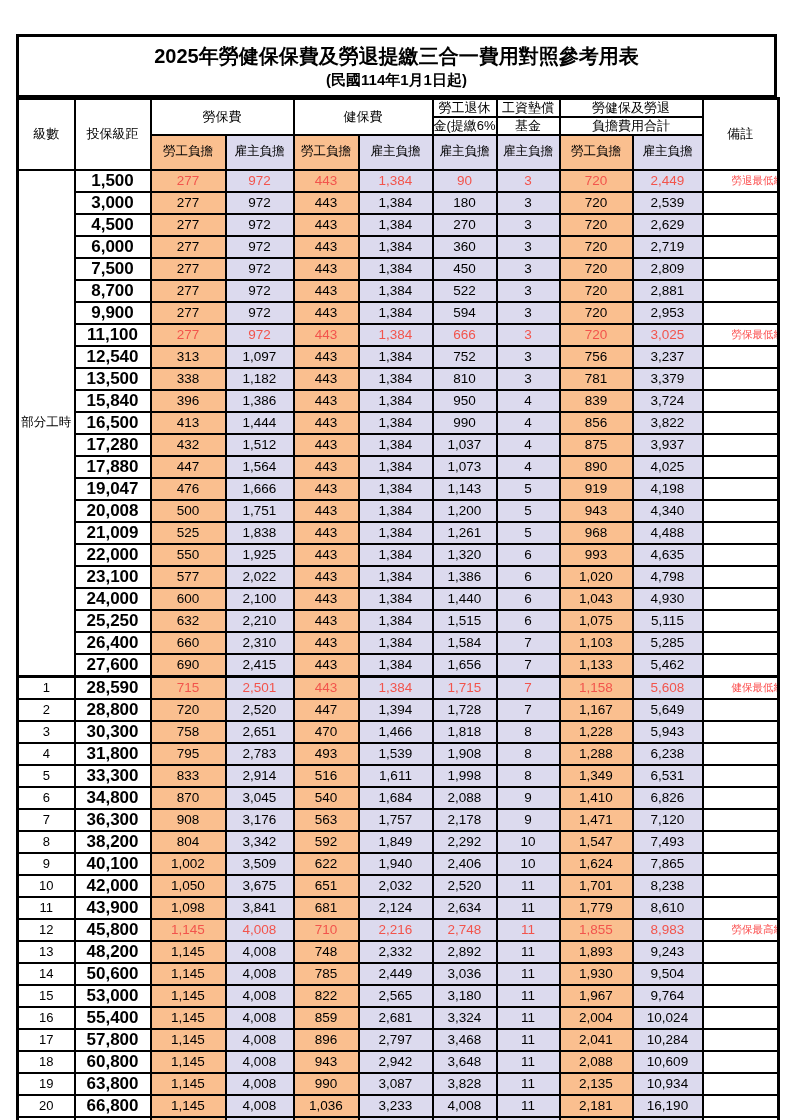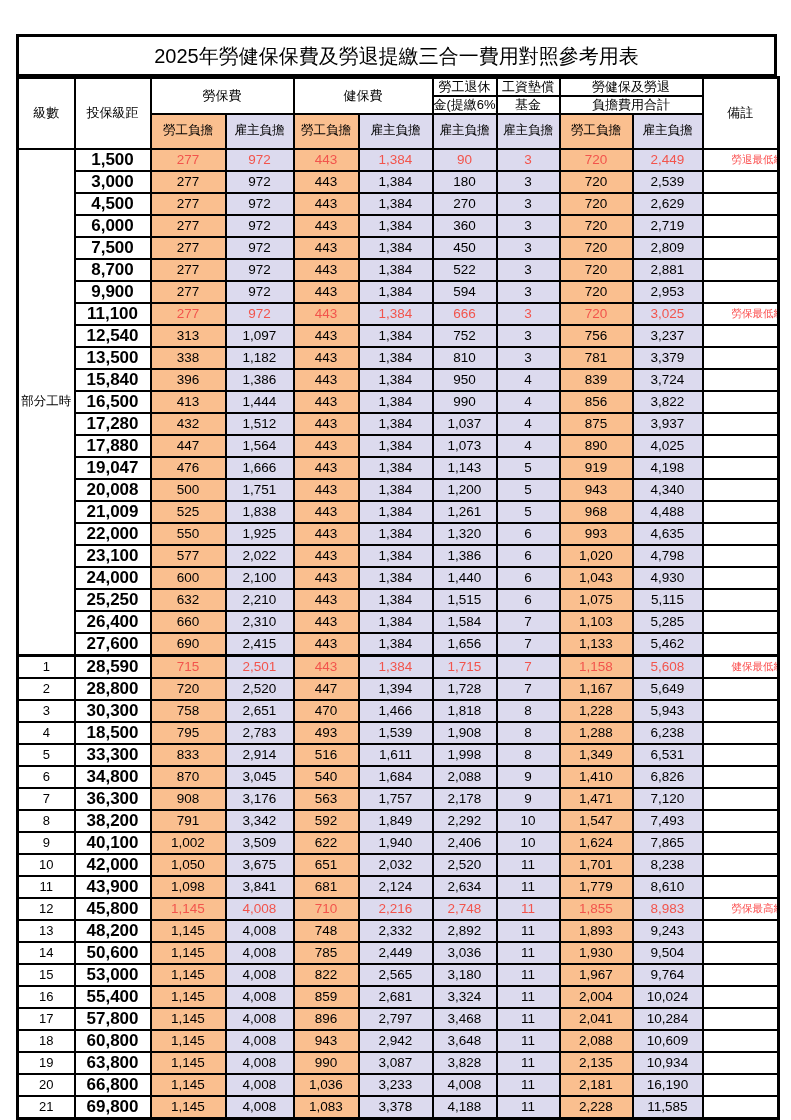--- a/index.html
+++ b/index.html
@@ -13,21 +13,21 @@
   html,body{width:791px;height:1120px;background:#fff;overflow:hidden;}
   body{font-family:"Liberation Sans","DejaVu Sans",sans-serif;color:#000;}
   .sheet{position:absolute;left:16px;top:34px;width:761px;}
   .titlebox{
     border:3px solid var(--line);
     border-bottom:2px solid var(--line);
     text-align:center;
     padding:6px 0 5px 0;
     background:#fff;
   }
-  .titlebox .t1{font-size:20px;font-weight:400;line-height:26px;}
+  .titlebox .t1{font-size:20px;font-weight:700;line-height:26px;}
   .titlebox .t2{font-size:15px;font-weight:700;line-height:21px;}
   table{
     border-collapse:collapse;
     table-layout:fixed;
     width:761px;
   }
   td,th{
     border:2px solid var(--line);
     text-align:center;
     vertical-align:middle;
@@ -52,20 +52,21 @@
   td.note{background:#fff;font-size:10.5px;color:var(--note-red);padding-left:28px;}
   tr.red-row td.val{color:var(--red);}
   tr.thick-top td{border-top:3px solid var(--line);}
 </style>
 </head>
 <body>
 
 <div class="sheet">
   <div class="titlebox">
     <div class="t1">2025年勞健保保費及勞退提繳三合一費用對照參考用表</div>
+    <div class="t2">(民國114年1月1日起)</div>
   </div>
 
   <table>
     <colgroup>
       <col style="width:57px">
         <col style="width:76px">
       <col style="width:75px">
         <col style="width:68px">
       <col style="width:65px">
         <col style="width:74px">
@@ -414,21 +415,21 @@
           <td class="emp val">470</td>
           <td class="er val">1,466</td>
           <td class="er val">1,818</td>
           <td class="er val">8</td>
           <td class="emp val">1,228</td>
           <td class="er val">5,943</td>
           <td class="note"></td>
         </tr>
         <tr>
           <td class="lvl">4</td>
-          <td class="brk">18,500</td>
+          <td class="brk">31,800</td>
           <td class="emp val">795</td>
           <td class="er val">2,783</td>
           <td class="emp val">493</td>
           <td class="er val">1,539</td>
           <td class="er val">1,908</td>
           <td class="er val">8</td>
           <td class="emp val">1,288</td>
           <td class="er val">6,238</td>
           <td class="note"></td>
         </tr>
@@ -467,21 +468,21 @@
           <td class="er val">1,757</td>
           <td class="er val">2,178</td>
           <td class="er val">9</td>
           <td class="emp val">1,471</td>
           <td class="er val">7,120</td>
           <td class="note"></td>
         </tr>
         <tr>
           <td class="lvl">8</td>
           <td class="brk">38,200</td>
-          <td class="emp val">791</td>
+          <td class="emp val">804</td>
           <td class="er val">3,342</td>
           <td class="emp val">592</td>
           <td class="er val">1,849</td>
           <td class="er val">2,292</td>
           <td class="er val">10</td>
           <td class="emp val">1,547</td>
           <td class="er val">7,493</td>
           <td class="note"></td>
         </tr>
         <tr>

